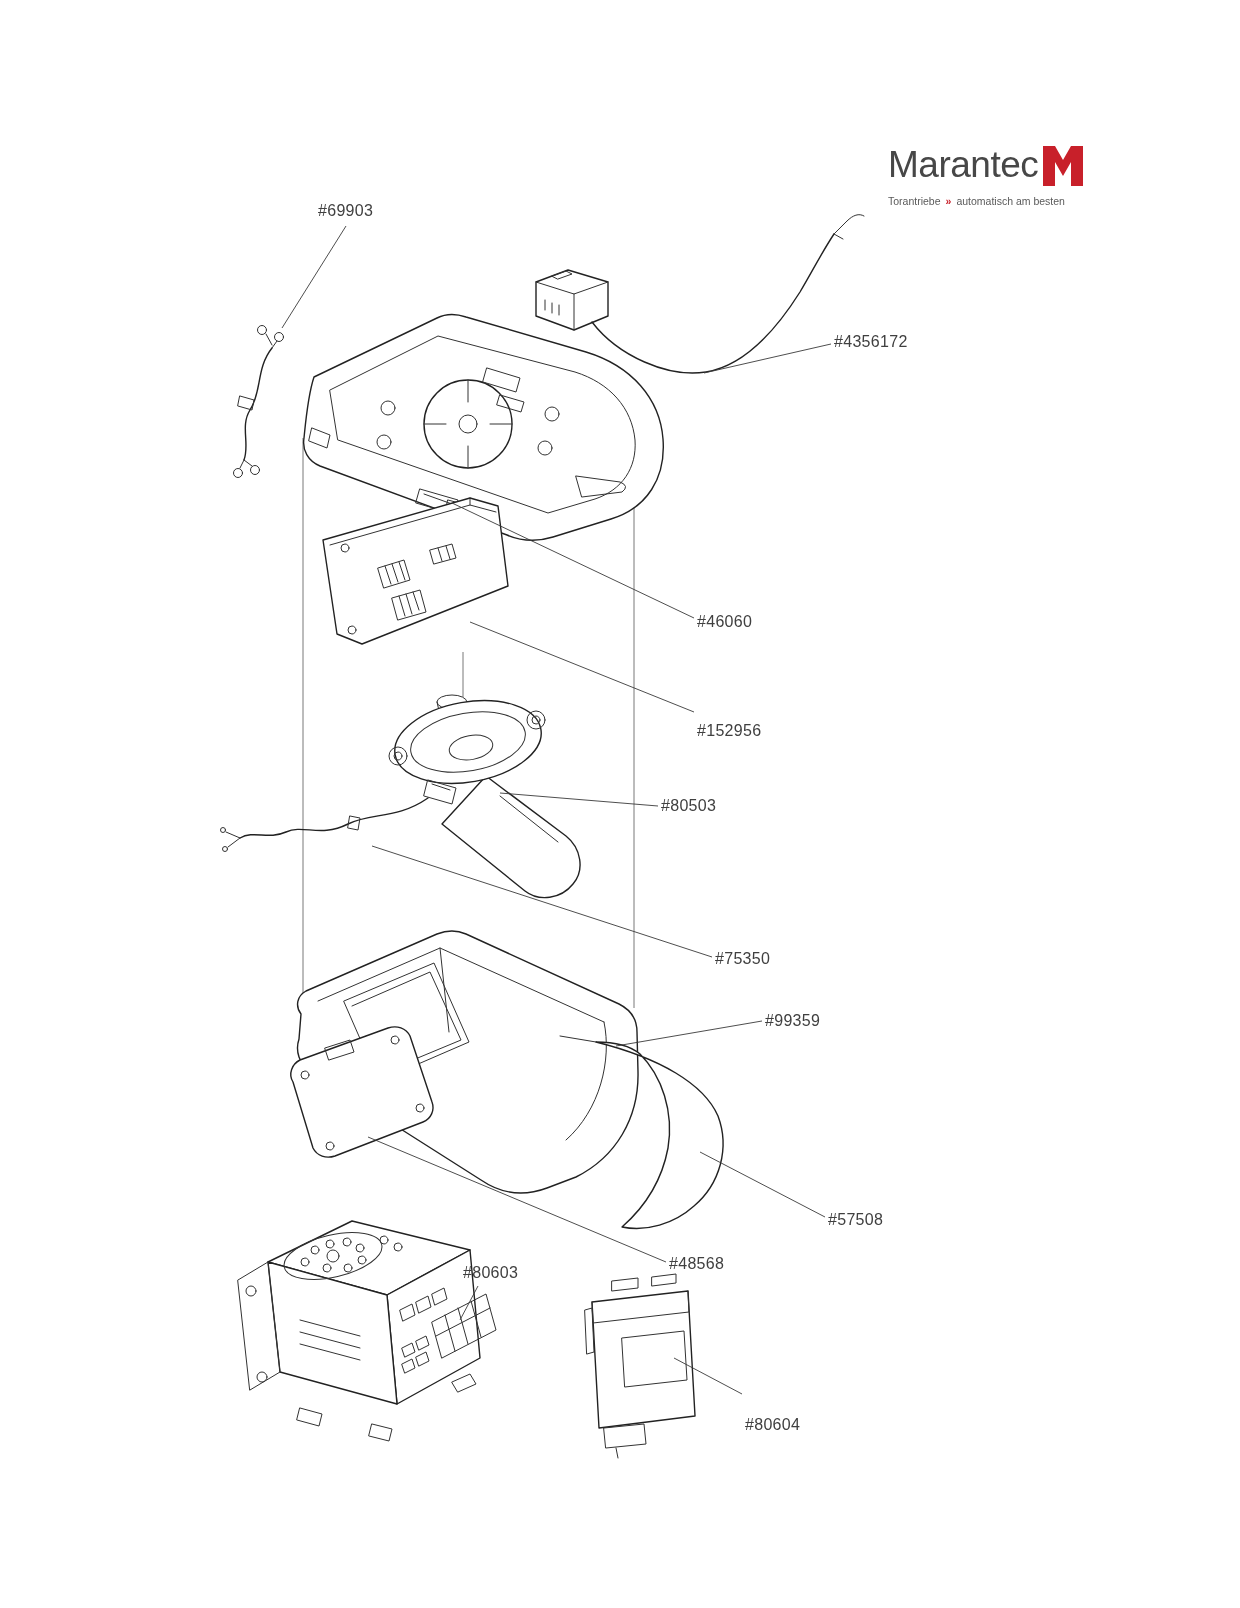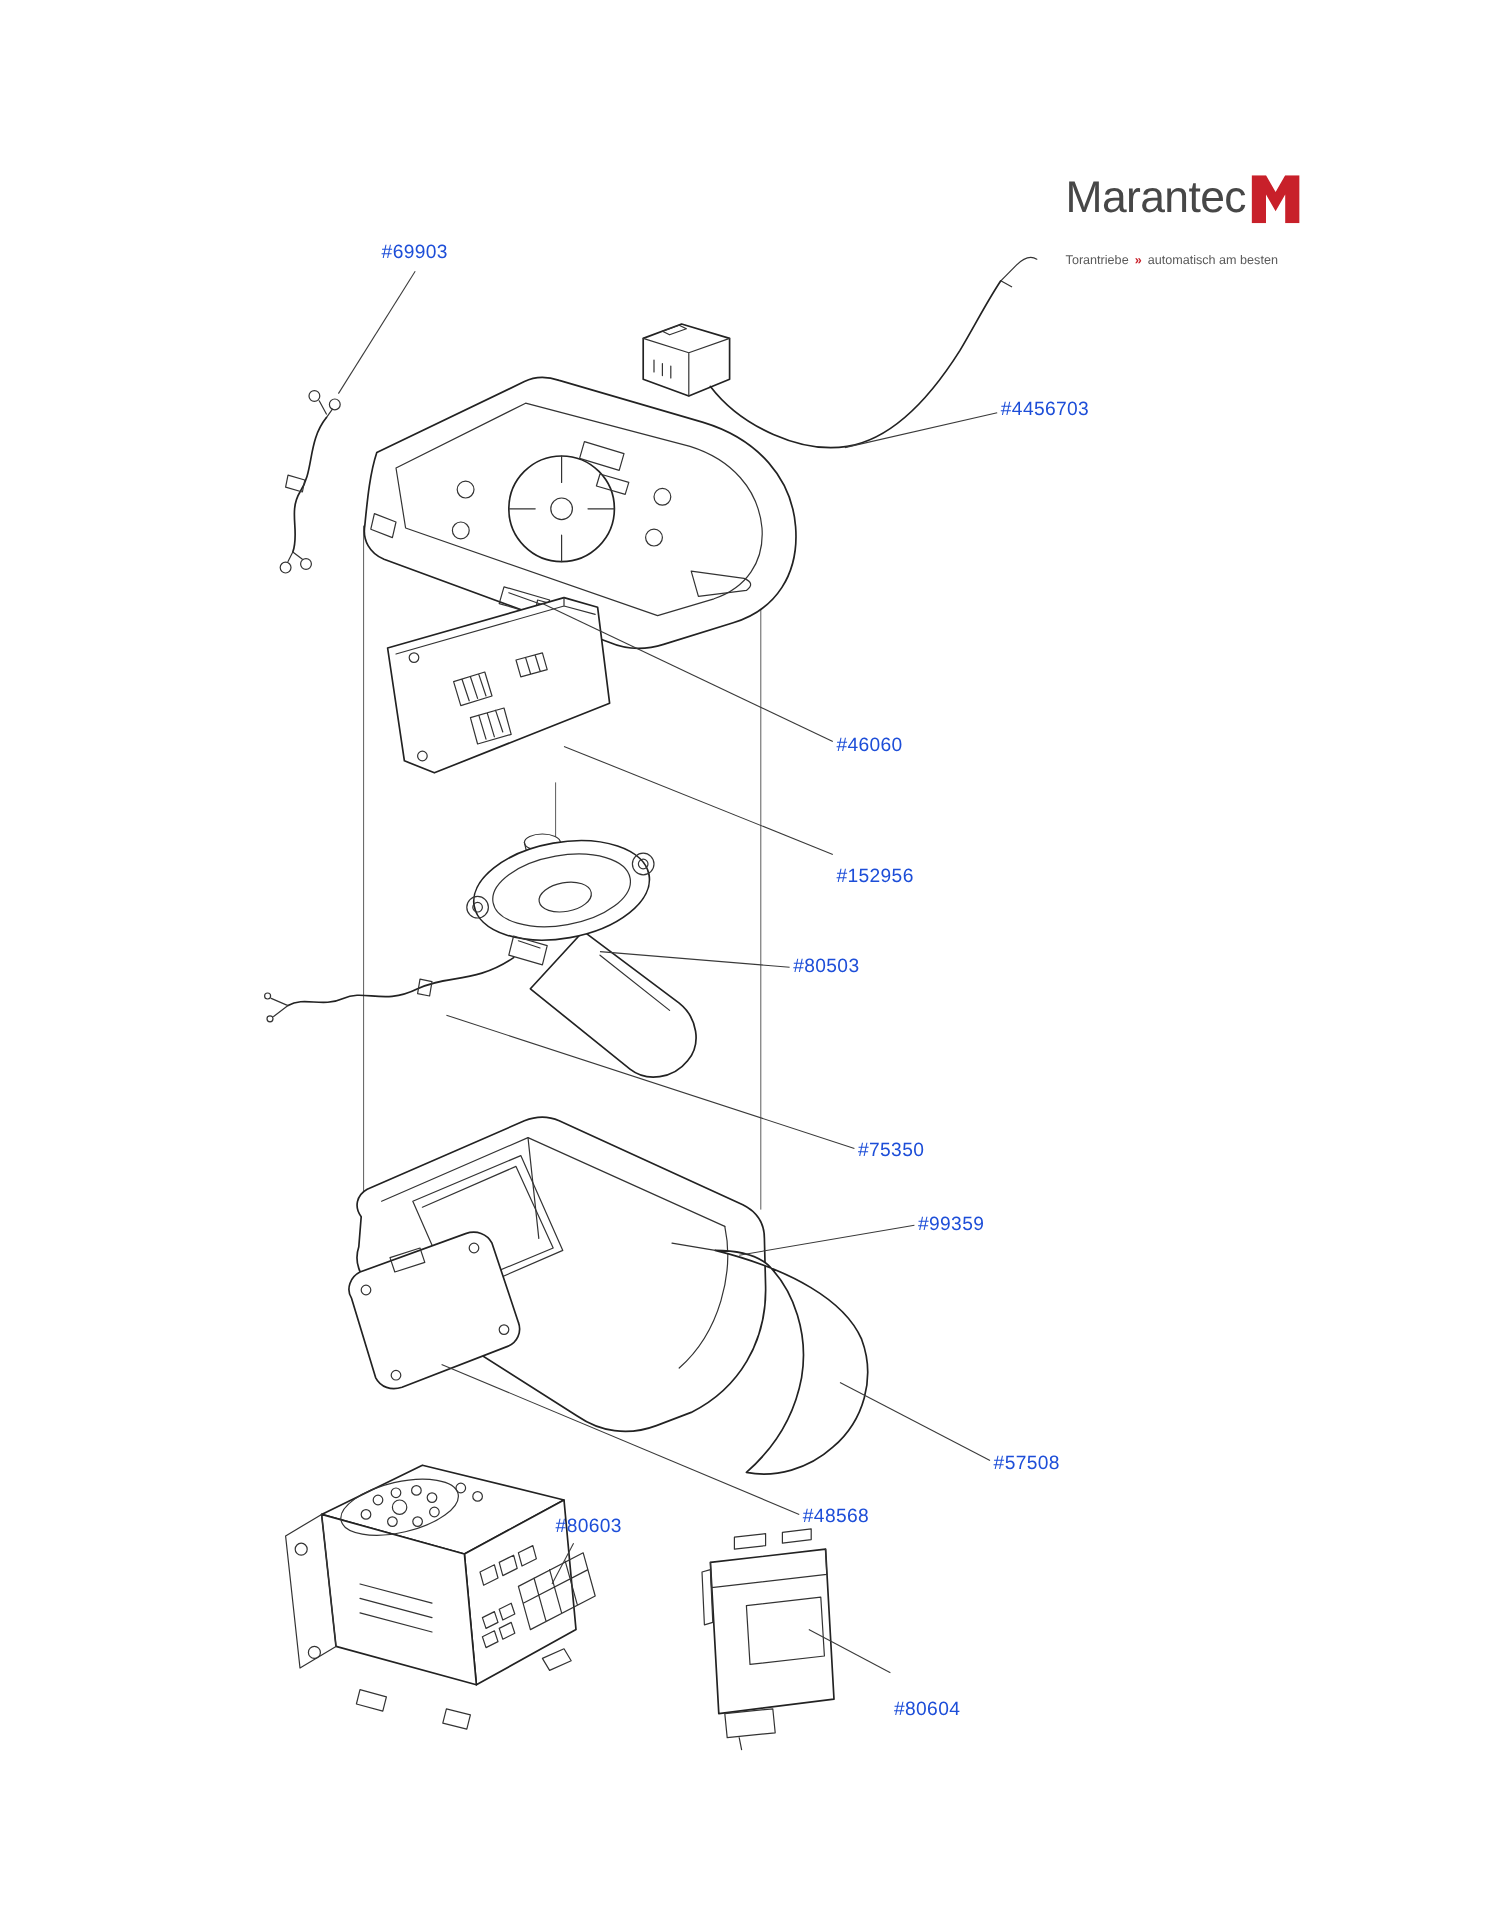--- a/index.html
+++ b/index.html
@@ -7,36 +7,36 @@
     position:relative;
     width:1240px;height:1608px;
     background:#ffffff;
     font-family:"Liberation Sans", sans-serif;
     overflow:hidden;
   }
   .art{position:absolute;left:0;top:0;}
   .part-label{
     position:absolute;
     font-size:16px;
-    color:#1d4ed8;
+    color:#404040;
     letter-spacing:.3px;
     white-space:nowrap;
   }
   .logo{
     position:absolute;left:888px;top:146px;width:215px;
   }
   .logo-row{display:flex;align-items:flex-start;gap:5px;}
   .brand-name{
     font-size:37px;
     color:#474747;
     letter-spacing:-.5px;
     line-height:1;
   }
   .tagline{
-    margin-top:20px;
+    margin-top:5px;
     font-size:10.5px;
     color:#5a5a5a;
     display:flex;
     gap:5px;
     align-items:center;
   }
   .tagline .sep{color:#c8202a;font-weight:bold;}
   
   .lw-main{fill:none;stroke:#222;stroke-width:1.4;stroke-linecap:round;stroke-linejoin:round;}
   .lw-thin{fill:none;stroke:#333;stroke-width:1;stroke-linecap:round;stroke-linejoin:round;}
@@ -217,21 +217,21 @@
       </span>
     </div>
     <div class="tagline">
       <span>Torantriebe</span>
       <span class="sep">»</span>
       <span>automatisch am besten</span>
     </div>
   </div>
 
   <div class="part-label" style="left:318px;top:202px">#69903</div>
-  <div class="part-label" style="left:834px;top:333px">#4456703</div>
+  <div class="part-label" style="left:834px;top:333px">#4356172</div>
   <div class="part-label" style="left:697px;top:613px">#46060</div>
   <div class="part-label" style="left:697px;top:722px">#152956</div>
   <div class="part-label" style="left:661px;top:797px">#80503</div>
   <div class="part-label" style="left:715px;top:950px">#75350</div>
   <div class="part-label" style="left:765px;top:1012px">#99359</div>
   <div class="part-label" style="left:828px;top:1211px">#57508</div>
   <div class="part-label" style="left:669px;top:1255px">#48568</div>
   <div class="part-label" style="left:463px;top:1264px">#80603</div>
   <div class="part-label" style="left:745px;top:1416px">#80604</div>
 

